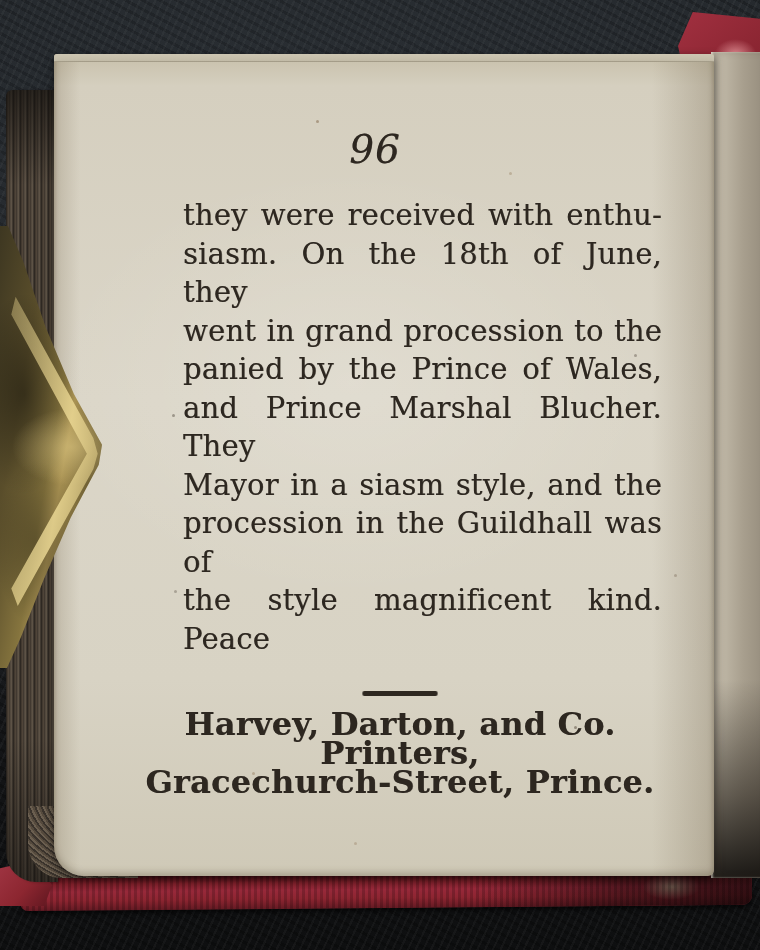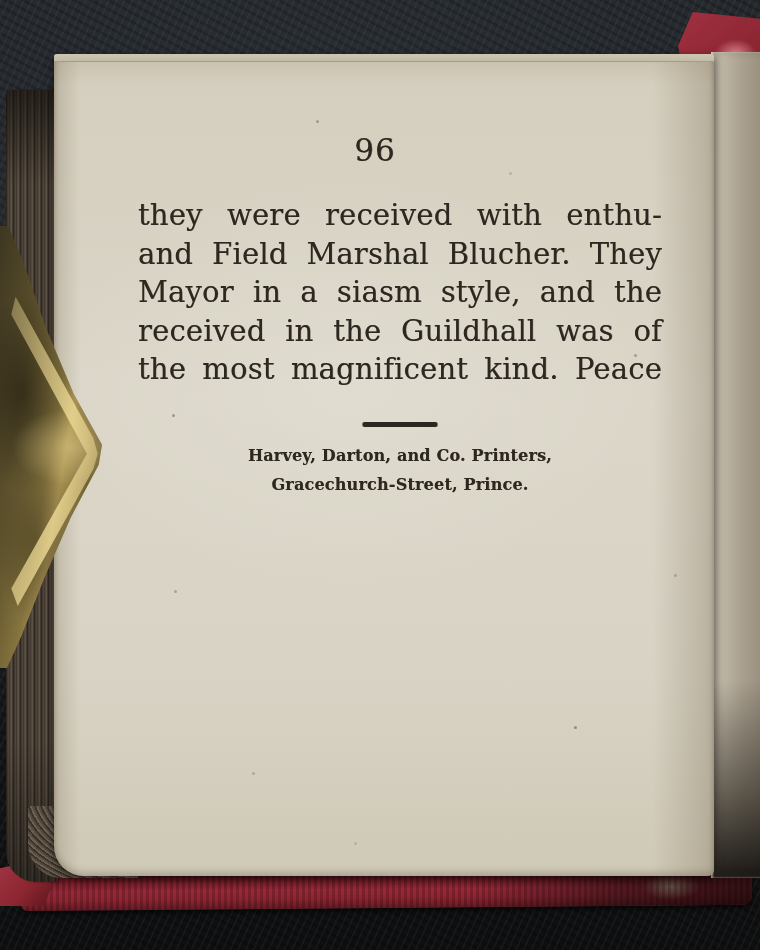--- a/index.html
+++ b/index.html
@@ -120,42 +120,43 @@
       300px 788px 0 rgba(130,98,64,.28),
       620px 520px 0 rgba(95,75,55,.30);
   }
 
   
   .content {
     position: absolute; left: 84px; top: 76px; width: 524px;
     color: #2d2720;
   }
   .page-number {
-    font-size: 31px; line-height: 40px;
+    font-size: 39px; line-height: 40px;
     text-align: center;
     transform: translateX(-25px);
     letter-spacing: 1px;
     text-shadow: 0.4px 0.4px 0 rgba(45,39,32,.55);
-  }
-  .text-block { margin-top: 26px; }
+    font-style: italic;
+  }
+  .text-block { margin-top: 26px; margin-left: 45px; }
   .text-line {
     font-size: 29px; line-height: 38.5px;
     letter-spacing: 0.2px;
     text-align: justify; text-align-last: justify;
     text-shadow: 0.4px 0.4px 0 rgba(45,39,32,.5);
     white-space: normal;
   }
   .printer-rule {
     width: 74px; height: 5px; margin: 33px auto 0;
     background: #2d2720; border-radius: 2px;
     box-shadow: 1px 0 0 rgba(45,39,32,.6), -1px 0 0 rgba(45,39,32,.6);
   }
   .imprint { margin-top: 14px; }
   .imprint-line {
-    font-size: 16px; line-height: 29px; font-weight: bold;
+    font-size: 32px; line-height: 29px; font-weight: bold;
     text-align: center; letter-spacing: 0.2px;
     text-shadow: 0.3px 0.3px 0 rgba(45,39,32,.5);
   }
 
   
   .gold-clasp {
     position: absolute; left: -6px; top: 226px; width: 108px; height: 442px;
     clip-path: polygon(0% 0%, 13% 0%, 27% 8%, 48% 23%, 74% 38%, 100% 49.5%, 97% 54%, 71% 66%, 46% 80%, 25% 93%, 12% 100%, 0% 100%);
     background:
       radial-gradient(85px 55px at 72% 50%, rgba(226,204,134,.55), rgba(0,0,0,0) 70%),
@@ -179,24 +180,27 @@
   <div class="red-cover-corner-left"></div>
   <div class="fore-edge"></div>
   <div class="stack-corner"></div>
   <div class="facing-page"></div>
 
   <div class="main-page">
     <div class="content">
       <div class="page-number">96</div>
       <div class="text-block">
         <div class="text-line">they were received with enthu-</div>
-        <div class="text-line">and Field Marshal Blucher. They</div>
+        <div class="text-line">siasm. On the 18th of June, they</div>
+        <div class="text-line">went in grand procession to the</div>
+        <div class="text-line">panied by the Prince of Wales,</div>
+        <div class="text-line">and Prince Marshal Blucher. They</div>
         <div class="text-line">Mayor in a siasm style, and the</div>
-        <div class="text-line">received in the Guildhall was of</div>
-        <div class="text-line">the most magnificent kind. Peace</div>
+        <div class="text-line">procession in the Guildhall was of</div>
+        <div class="text-line">the style magnificent kind. Peace</div>
       </div>
       <div class="printer-rule"></div>
       <div class="imprint">
         <div class="imprint-line">Harvey, Darton, and Co. Printers,</div>
         <div class="imprint-line">Gracechurch-Street, Prince.</div>
       </div>
     </div>
   </div>
 
   <div class="gold-clasp"></div>

